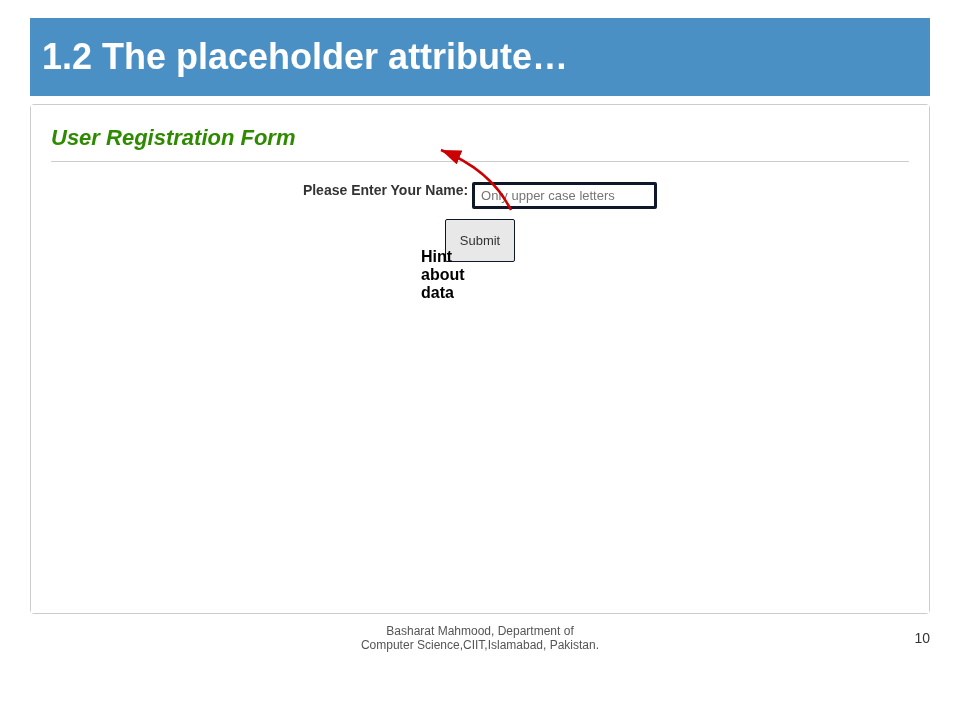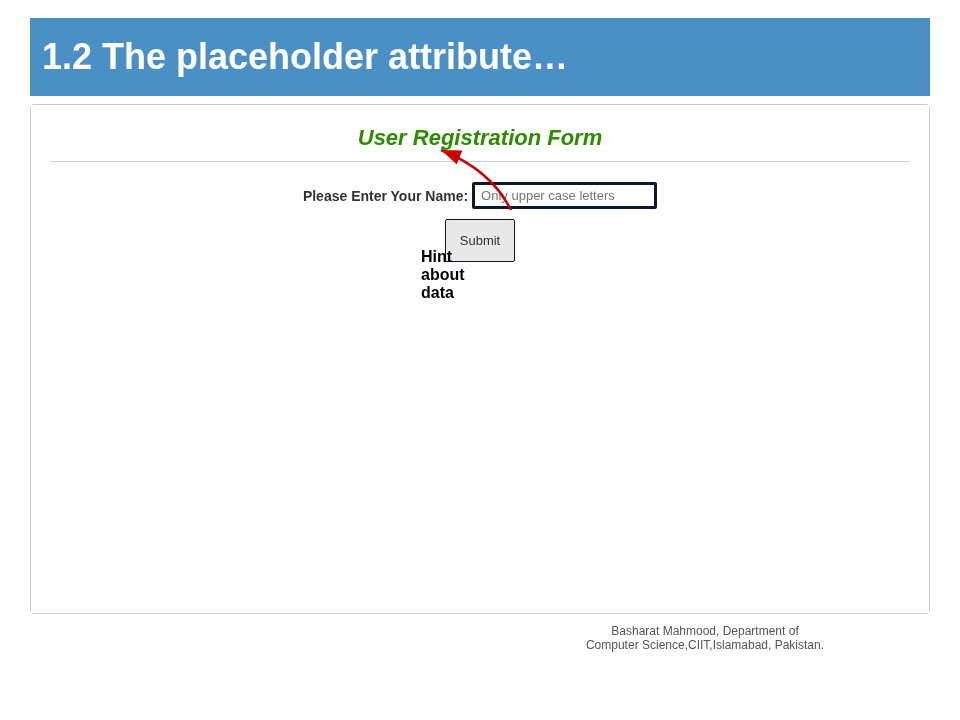--- a/index.html
+++ b/index.html
@@ -139,21 +139,20 @@
       background: #ffffff;
       flex: 1;
       display: flex;
       flex-direction: column;
       padding: 10px 20px 20px 20px;
       position: relative;
     }
 
     
     .form-page-title {
-      text-align: center;
       color: #2e8b00;
       font-size: 22px;
       font-weight: bold;
       font-style: italic;
       padding: 10px 0 8px 0;
     }
 
     .form-divider {
       border: none;
       border-top: 1px solid #ccc;
@@ -162,21 +161,20 @@
 
     .form-area {
       display: flex;
       flex-direction: column;
       align-items: center;
       gap: 10px;
     }
 
     .form-row {
       display: flex;
-      align-items: center;
       gap: 4px;
     }
 
     .form-label {
       font-size: 14px;
       font-weight: bold;
       color: #333;
     }
 
     .form-input {
@@ -287,13 +285,14 @@
   </div>
 
 </div>
 
 <div class="slide-footer">
   <div style="flex:1"></div>
   <div class="footer-center">
     <span style="white-space: pre-line; font-size:12px; color:#555;">Basharat Mahmood, Department of
 Computer Science,CIIT,Islamabad, Pakistan.</span>
   </div>
+  <div class="footer-page" style="flex:1; text-align:right;">10</div>
 </div>
 
 </body></html>

